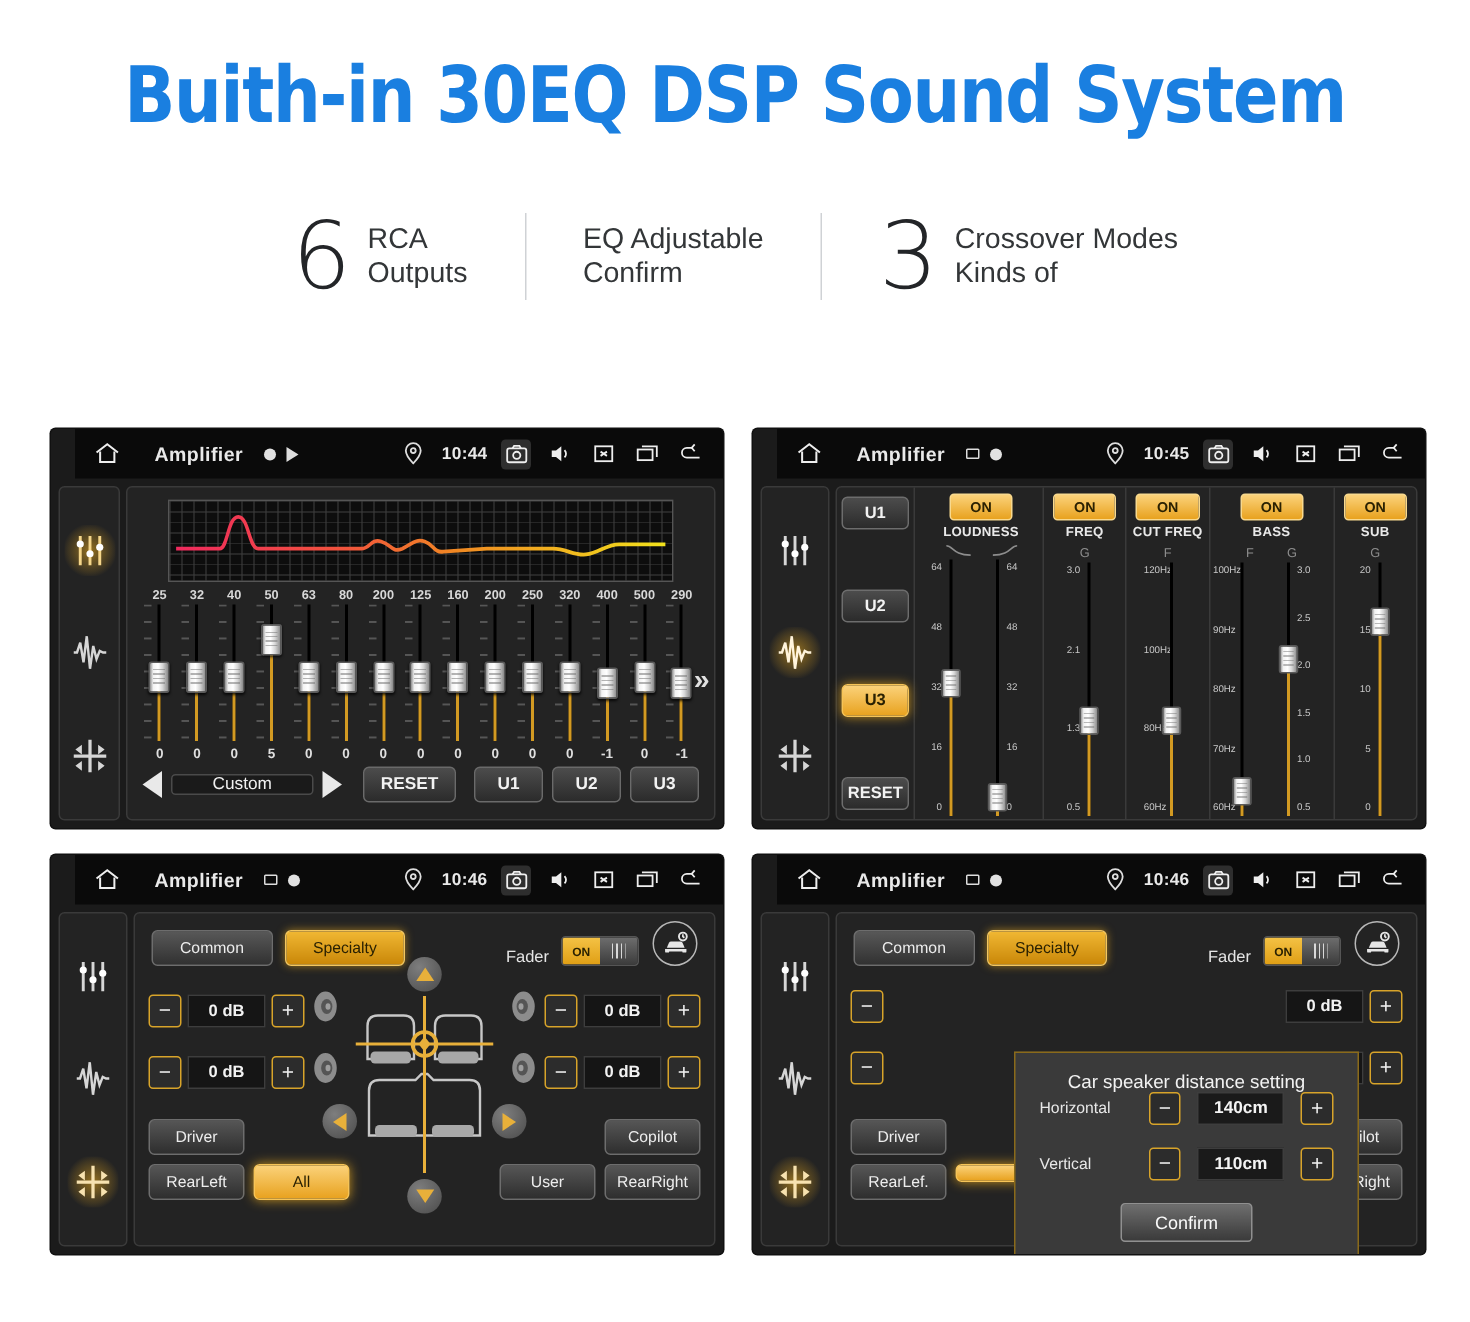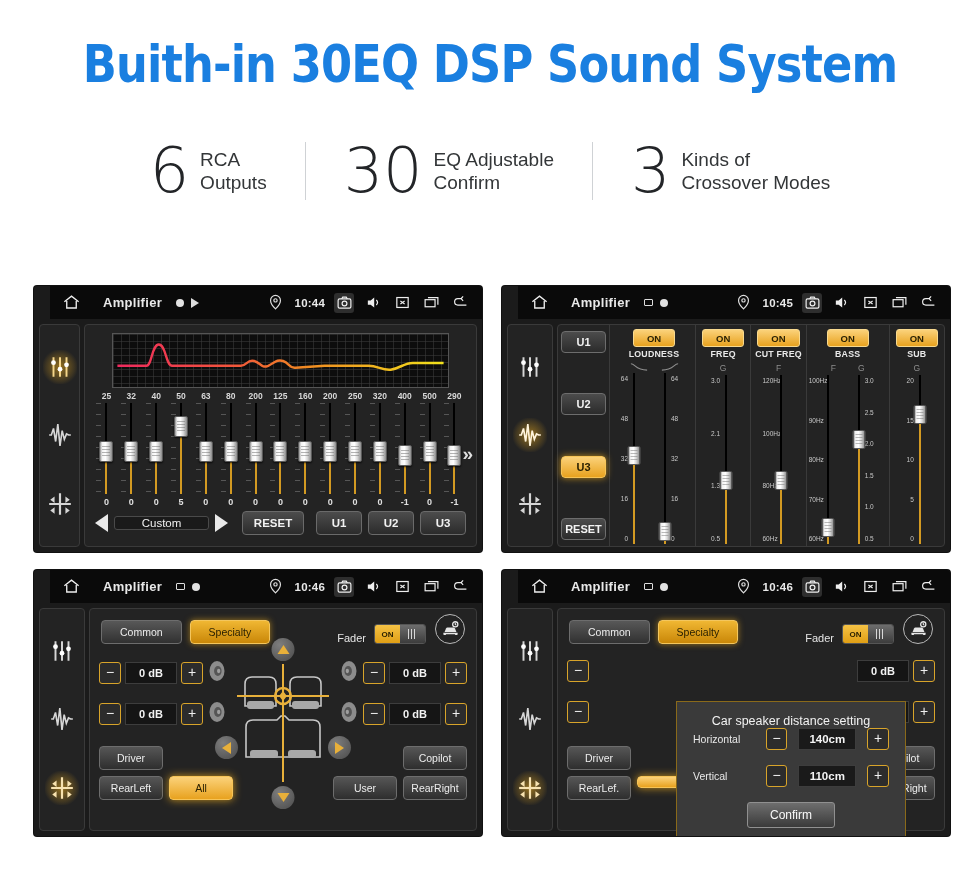--- a/index.html
+++ b/index.html
@@ -364,32 +364,31 @@
 <div class="stats-row">
   <div class="stat">
     <div class="stat-num">6</div>
     <div class="stat-label">
       <div>RCA</div>
       <div>Outputs</div>
     </div>
   </div>
   <div class="stat-sep"></div>
   <div class="stat">
-    <div class="stat-num">30</div>
     <div class="stat-label">
       <div>EQ Adjustable</div>
       <div>Confirm</div>
     </div>
   </div>
   <div class="stat-sep"></div>
   <div class="stat">
     <div class="stat-num">3</div>
     <div class="stat-label">
+      <div>Crossover Modes</div>
       <div>Kinds of</div>
-      <div>Crossover Modes</div>
     </div>
   </div>
 </div>
 
 <div class="panels">
 
   <div class="panel-row">
 
     <div class="panel">
       <div class="statusbar">

